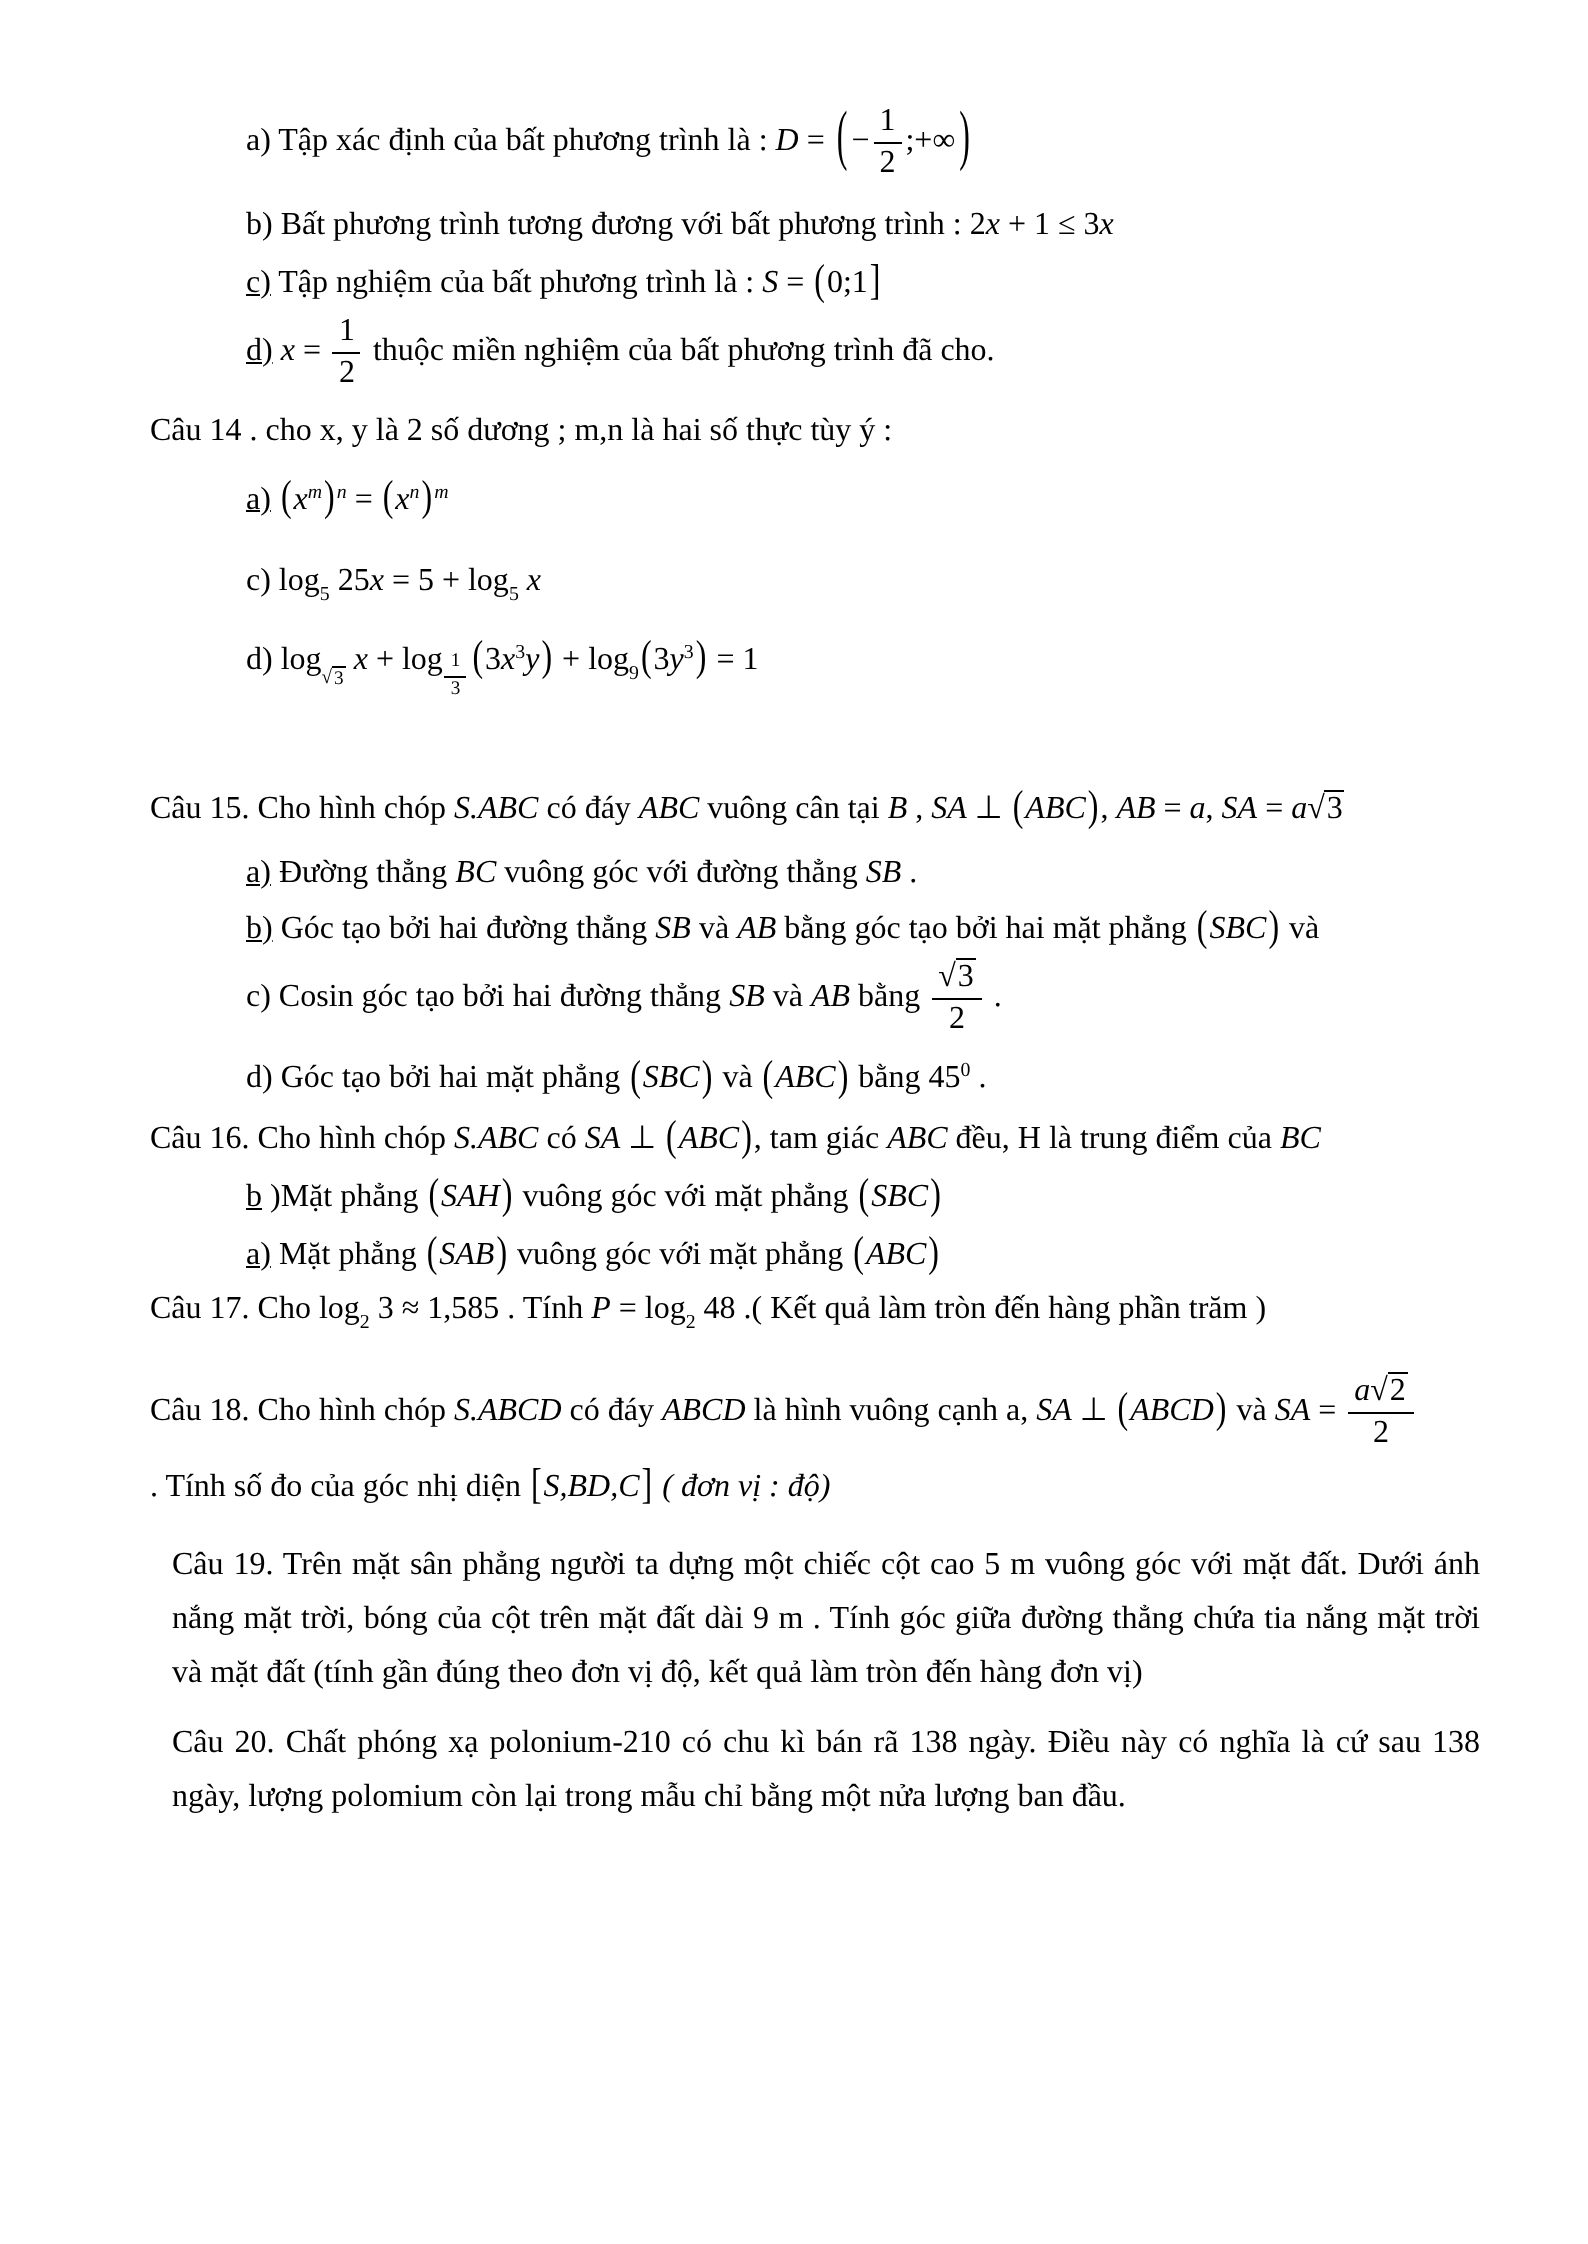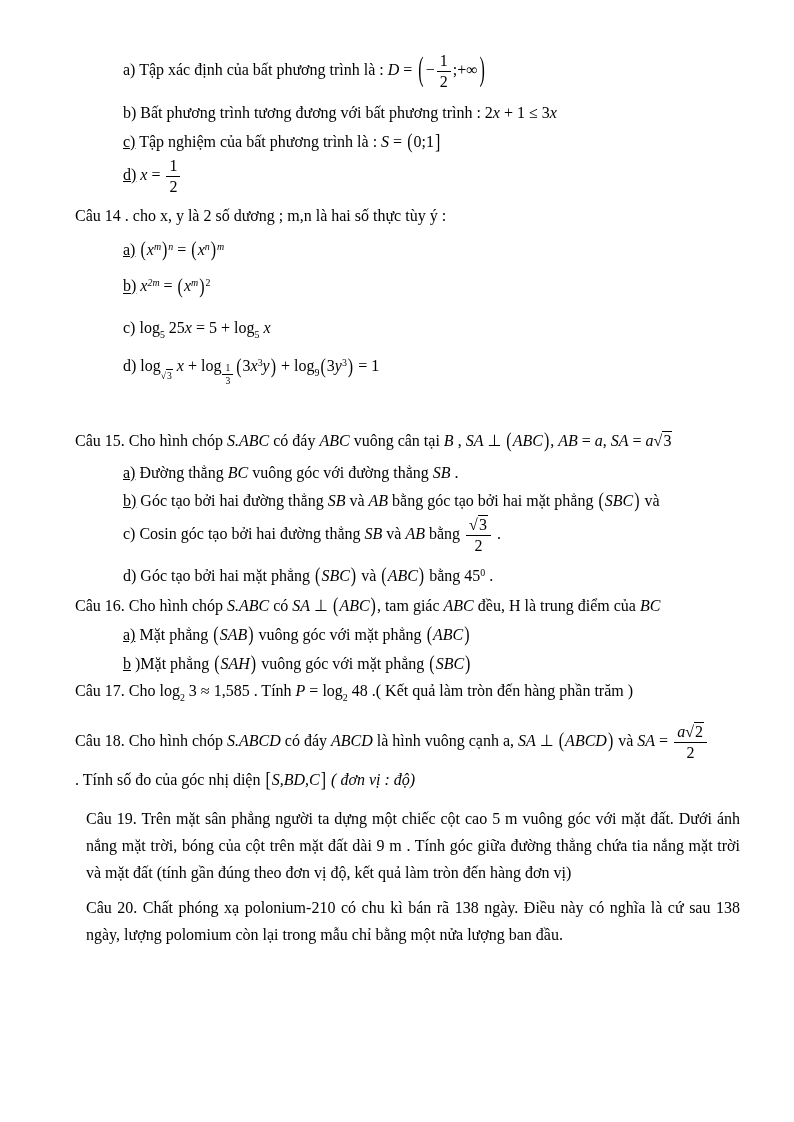--- a/index.html
+++ b/index.html
@@ -40,37 +40,36 @@
   }
 </style>
 </head>
 <body>
 
 <div class="page">
 
   <div class="line item"><span>a) Tập xác định của bất phương trình là : </span><span class="m">D</span><span> = </span><span class="bigp xl">(</span><span>−</span><span class="frac"><span class="num"><span>1</span></span><span class="den"><span>2</span></span></span><span>;+∞</span><span class="bigp xl">)</span></div>
   <div class="line item" style="margin-top:8px"><span>b) Bất phương trình tương đương với bất phương trình : </span><span>2</span><span class="m">x</span><span> + 1 ≤ 3</span><span class="m">x</span></div>
   <div class="line item" style="margin-top:2px"><span class="u">c)</span><span> Tập nghiệm của bất phương trình là : </span><span class="m">S</span><span> = </span><span class="bigp">(</span><span>0;1</span><span class="bigp">]</span></div>
-  <div class="line item" style="margin-top:2px"><span class="u">d)</span><span> </span><span class="m">x</span><span> = </span><span class="frac"><span class="num"><span>1</span></span><span class="den"><span>2</span></span></span></div>
+  <div class="line item" style="margin-top:2px"><span class="u">d)</span><span> </span><span class="m">x</span><span> = </span><span class="frac"><span class="num"><span>1</span></span><span class="den"><span>2</span></span></span><span> thuộc miền nghiệm của bất phương trình đã cho.</span></div>
 
   <div class="line" style="margin-top:6px"><span class="b">Câu 14 .</span><span> cho x, y là 2 số dương ; m,n là hai số thực tùy ý :</span></div>
   <div class="line item" style="margin-top:4px"><span class="u">a)</span><span> </span><span class="bigp">(</span><span class="m">x</span><span class="m sup">m</span><span class="bigp">)</span><span class="m sup">n</span><span> = </span><span class="bigp">(</span><span class="m">x</span><span class="m sup">n</span><span class="bigp">)</span><span class="m sup">m</span></div>
-  <div class="line item" style="margin-top:6px"><span class="u">b)</span><span> </span><span class="m">x</span><span class="m sup">2m</span><span> = </span><span class="bigp">(</span><span class="m">x</span><span class="m sup">m</span><span class="bigp">)</span><span class="sup">2</span></div>
   <div class="line item" style="margin-top:14px"><span>c) log</span><span class="sub">5</span><span> 25</span><span class="m">x</span><span> = 5 + log</span><span class="sub">5</span><span> </span><span class="m">x</span></div>
   <div class="line item" style="margin-top:2px"><span>d) log</span><span class="sqrt sub"><span>√</span><span class="radarg">3</span></span><span> </span><span class="m">x</span><span> + log</span><span class="frac subf"><span class="num"><span>1</span></span><span class="den"><span>3</span></span></span><span class="bigp">(</span><span>3</span><span class="m">x</span><span class="sup">3</span><span class="m">y</span><span class="bigp">)</span><span> + log</span><span class="sub">9</span><span class="bigp">(</span><span>3</span><span class="m">y</span><span class="sup">3</span><span class="bigp">)</span><span> = 1</span></div>
 
   <div class="line" style="margin-top:38px"><span class="b">Câu 15.</span><span> Cho hình chóp </span><span class="m">S.ABC</span><span> có đáy </span><span class="m">ABC</span><span> vuông cân tại </span><span class="m">B</span><span> , </span><span class="m">SA</span><span> ⊥ </span><span class="bigp">(</span><span class="m">ABC</span><span class="bigp">)</span><span>, </span><span class="m">AB</span><span> = </span><span class="m">a</span><span>, </span><span class="m">SA</span><span> = </span><span class="m">a</span><span class="sqrt"><span>√</span><span class="radarg">3</span></span></div>
   <div class="line item" style="margin-top:5px"><span class="u">a)</span><span> Đường thẳng </span><span class="m">BC</span><span> vuông góc với đường thẳng </span><span class="m">SB</span><span> .</span></div>
   <div class="line item" style="margin-top:1px"><span class="u">b)</span><span> Góc tạo bởi hai đường thẳng </span><span class="m">SB</span><span> và </span><span class="m">AB</span><span> bằng góc tạo bởi hai mặt phẳng </span><span class="bigp">(</span><span class="m">SBC</span><span class="bigp">)</span><span> và</span></div>
   <div class="line item" style="margin-top:2px"><span>c) Cosin góc tạo bởi hai đường thẳng </span><span class="m">SB</span><span> và </span><span class="m">AB</span><span> bằng </span><span class="frac"><span class="num"><span class="sqrt"><span>√</span><span class="radarg">3</span></span></span><span class="den"><span>2</span></span></span><span> .</span></div>
   <div class="line item" style="margin-top:4px"><span>d) Góc tạo bởi hai mặt phẳng </span><span class="bigp">(</span><span class="m">SBC</span><span class="bigp">)</span><span> và </span><span class="bigp">(</span><span class="m">ABC</span><span class="bigp">)</span><span> bằng 45</span><span class="sup">0</span><span> .</span></div>
 
   <div class="line" style="margin-top:3px"><span class="b">Câu 16.</span><span> Cho hình chóp </span><span class="m">S.ABC</span><span> có </span><span class="m">SA</span><span> ⊥ </span><span class="bigp">(</span><span class="m">ABC</span><span class="bigp">)</span><span>, tam giác </span><span class="m">ABC</span><span> đều, H là trung điểm của </span><span class="m">BC</span></div>
+  <div class="line item" style="margin-top:2px"><span class="u">b</span><span> )Mặt phẳng </span><span class="bigp">(</span><span class="m">SAH</span><span class="bigp">)</span><span> vuông góc với mặt phẳng </span><span class="bigp">(</span><span class="m">SBC</span><span class="bigp">)</span></div>
   <div class="line item" style="margin-top:2px"><span class="u">a)</span><span> Mặt phẳng </span><span class="bigp">(</span><span class="m">SAB</span><span class="bigp">)</span><span> vuông góc với mặt phẳng </span><span class="bigp">(</span><span class="m">ABC</span><span class="bigp">)</span></div>
-  <div class="line item" style="margin-top:2px"><span class="u">b</span><span> )Mặt phẳng </span><span class="bigp">(</span><span class="m">SAH</span><span class="bigp">)</span><span> vuông góc với mặt phẳng </span><span class="bigp">(</span><span class="m">SBC</span><span class="bigp">)</span></div>
 
   <div class="line"><span class="b">Câu 17.</span><span> Cho log</span><span class="sub">2</span><span> 3 ≈ 1,585 . Tính </span><span class="m">P</span><span> = log</span><span class="sub">2</span><span> 48 .( Kết quả làm tròn đến hàng phần trăm )</span></div>
 
   <div class="line" style="margin-top:12px"><span class="b">Câu 18.</span><span> Cho hình chóp </span><span class="m">S.ABCD</span><span> có đáy </span><span class="m">ABCD</span><span> là hình vuông cạnh a, </span><span class="m">SA</span><span> ⊥ </span><span class="bigp">(</span><span class="m">ABCD</span><span class="bigp">)</span><span> và </span><span class="m">SA</span><span> = </span><span class="frac"><span class="num"><span class="m">a</span><span class="sqrt"><span>√</span><span class="radarg">2</span></span></span><span class="den"><span>2</span></span></span></div>
   <div class="line" style="margin-top:4px"><span>. Tính số đo của góc nhị diện </span><span class="bigp">[</span><span class="m">S,BD,C</span><span class="bigp">]</span><span> </span><span class="i">( đơn vị : độ)</span></div>
 
   <div class="line just" style="margin-top:12px"><span class="b">Câu 19</span><span>. Trên mặt sân phẳng người ta dựng một chiếc cột cao 5 m vuông góc với mặt đất. Dưới ánh nắng mặt trời, bóng của cột trên mặt đất dài 9 m . Tính góc giữa đường thẳng chứa tia nắng mặt trời và mặt đất (tính gần đúng theo đơn vị độ, kết quả làm tròn đến hàng đơn vị)</span></div>
 
   <div class="line just" style="margin-top:8px"><span class="b">Câu 20.</span><span> Chất phóng xạ polonium-210 có chu kì bán rã 138 ngày. Điều này có nghĩa là cứ sau 138 ngày, lượng polomium còn lại trong mẫu chỉ bằng một nửa lượng ban đầu.</span></div>
 

